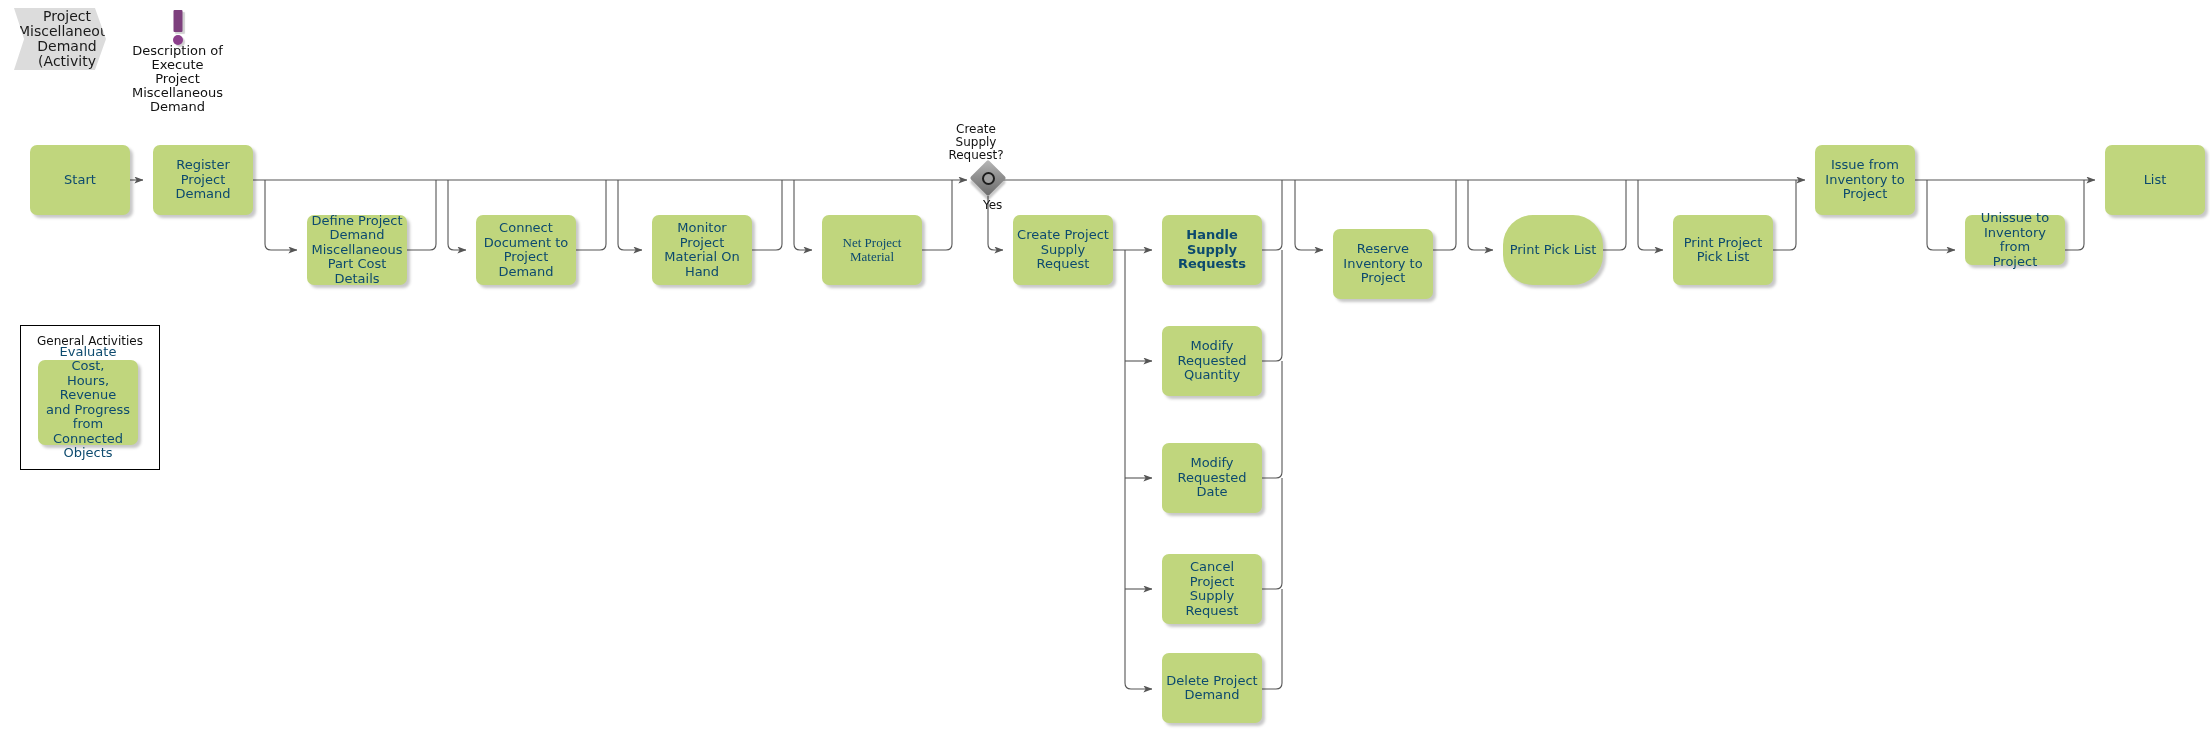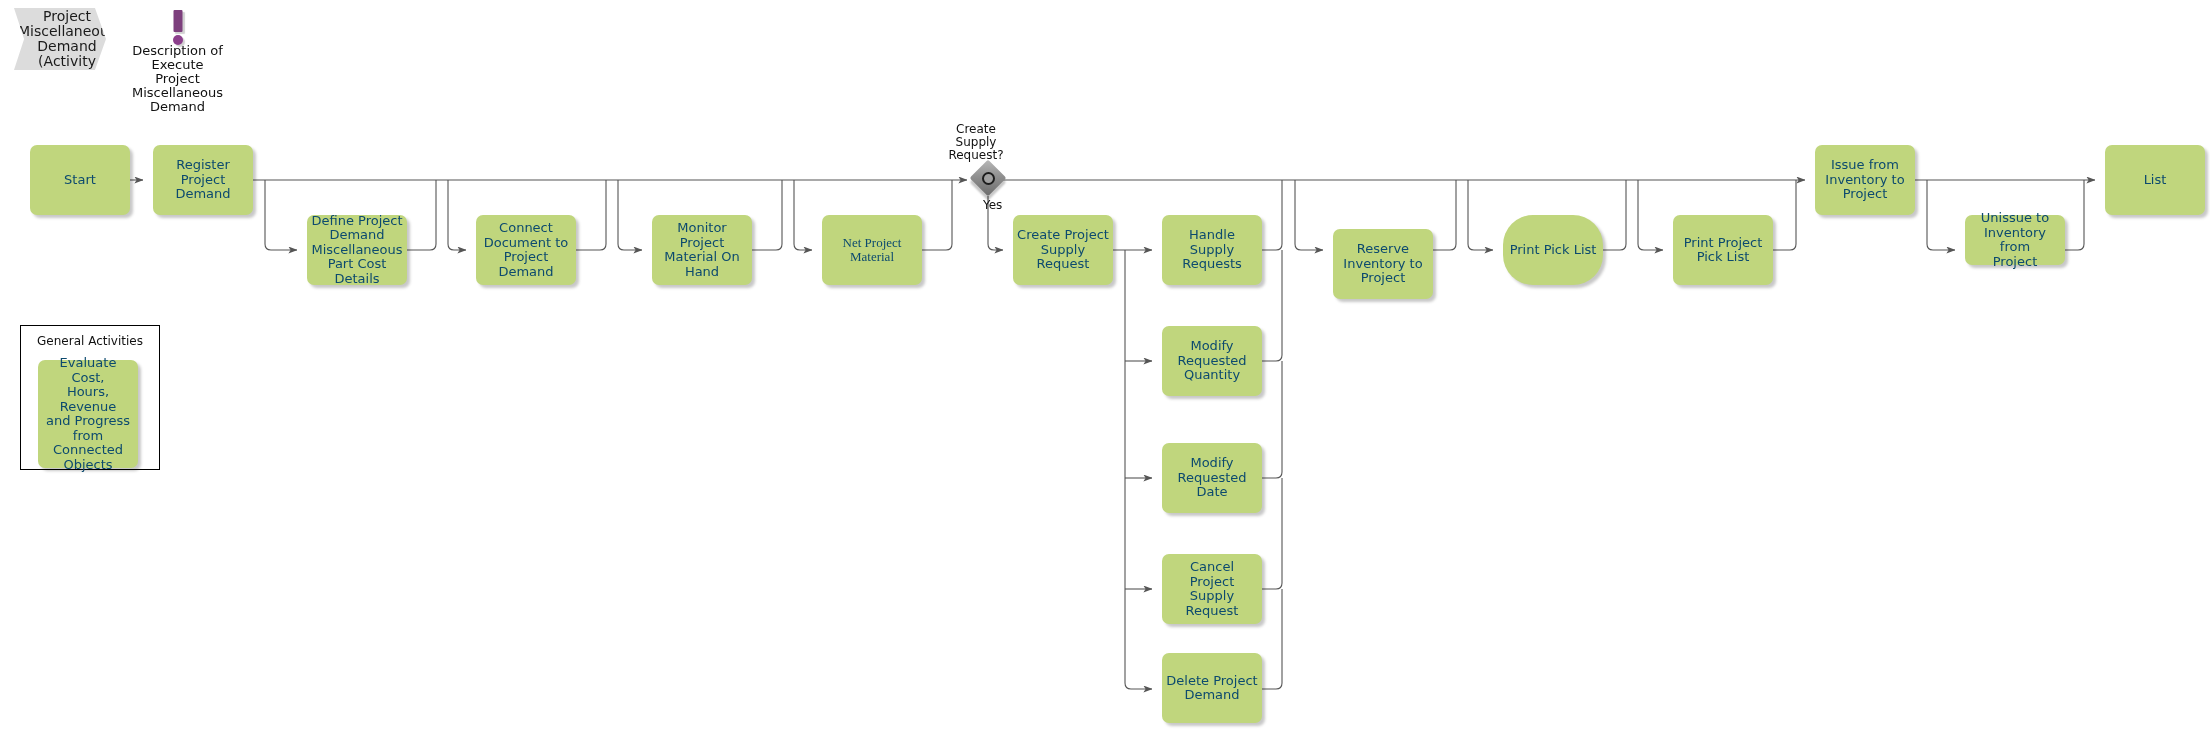--- a/index.html
+++ b/index.html
@@ -226,21 +226,21 @@
   <div class="dec-label" id="decision-label" style="left: 938px; top: 123px; width: 76px; text-align: center;">Create
 Supply
 Request?</div>
   <div class="diamond" id="decision-diamond" style="left: 975px; top: 165px;"></div>
   <div class="diamond-hole" id="decision-hole" style="left: 982px; top: 172px;"></div>
   <div class="branch-label" id="decision-branch" style="left: 983px; top: 198px;">Yes</div>
 
   <div class="group-frame" id="group-frame" style="left: 20px; top: 325px; width: 140px; height: 145px;">
     <div class="group-title" style="top:8px;">General Activities</div>
   </div>
-  <div class="pbox" id="group-box" style="left: 38px; top: 360px; width: 100px; height: 108px;">
+  <div class="pbox" id="group-box" style="left: 38px; top: 360px; width: 100px; height: 85px;">
     <span>Evaluate Cost,
 Hours, Revenue
 and Progress
 from Connected
 Objects</span>
   </div>
 
   <div id="node-layer">
       <div class="pbox" style="left: 30px; top: 145px; width: 100px; height: 70px;">
         <span>Start</span>
@@ -266,21 +266,21 @@
 Hand</span>
       </div>
       <div class="pbox" style="left: 822px; top: 215px; width: 100px; height: 70px; font-family: Liberation Serif, serif;">
         <span>Net Project
 Material</span>
       </div>
       <div class="pbox" style="left: 1013px; top: 215px; width: 100px; height: 70px;">
         <span>Create Project
 Supply Request</span>
       </div>
-      <div class="pbox" style="left: 1162px; top: 215px; width: 100px; height: 70px;">
+      <div class="pbox" style="left: 1162px; top: 215px; width: 100px; height: 70px; font-weight: bold;">
         <span>Handle Supply
 Requests</span>
       </div>
       <div class="pbox" style="left: 1162px; top: 326px; width: 100px; height: 70px;">
         <span>Modify
 Requested
 Quantity</span>
       </div>
       <div class="pbox" style="left: 1162px; top: 443px; width: 100px; height: 70px;">
         <span>Modify

